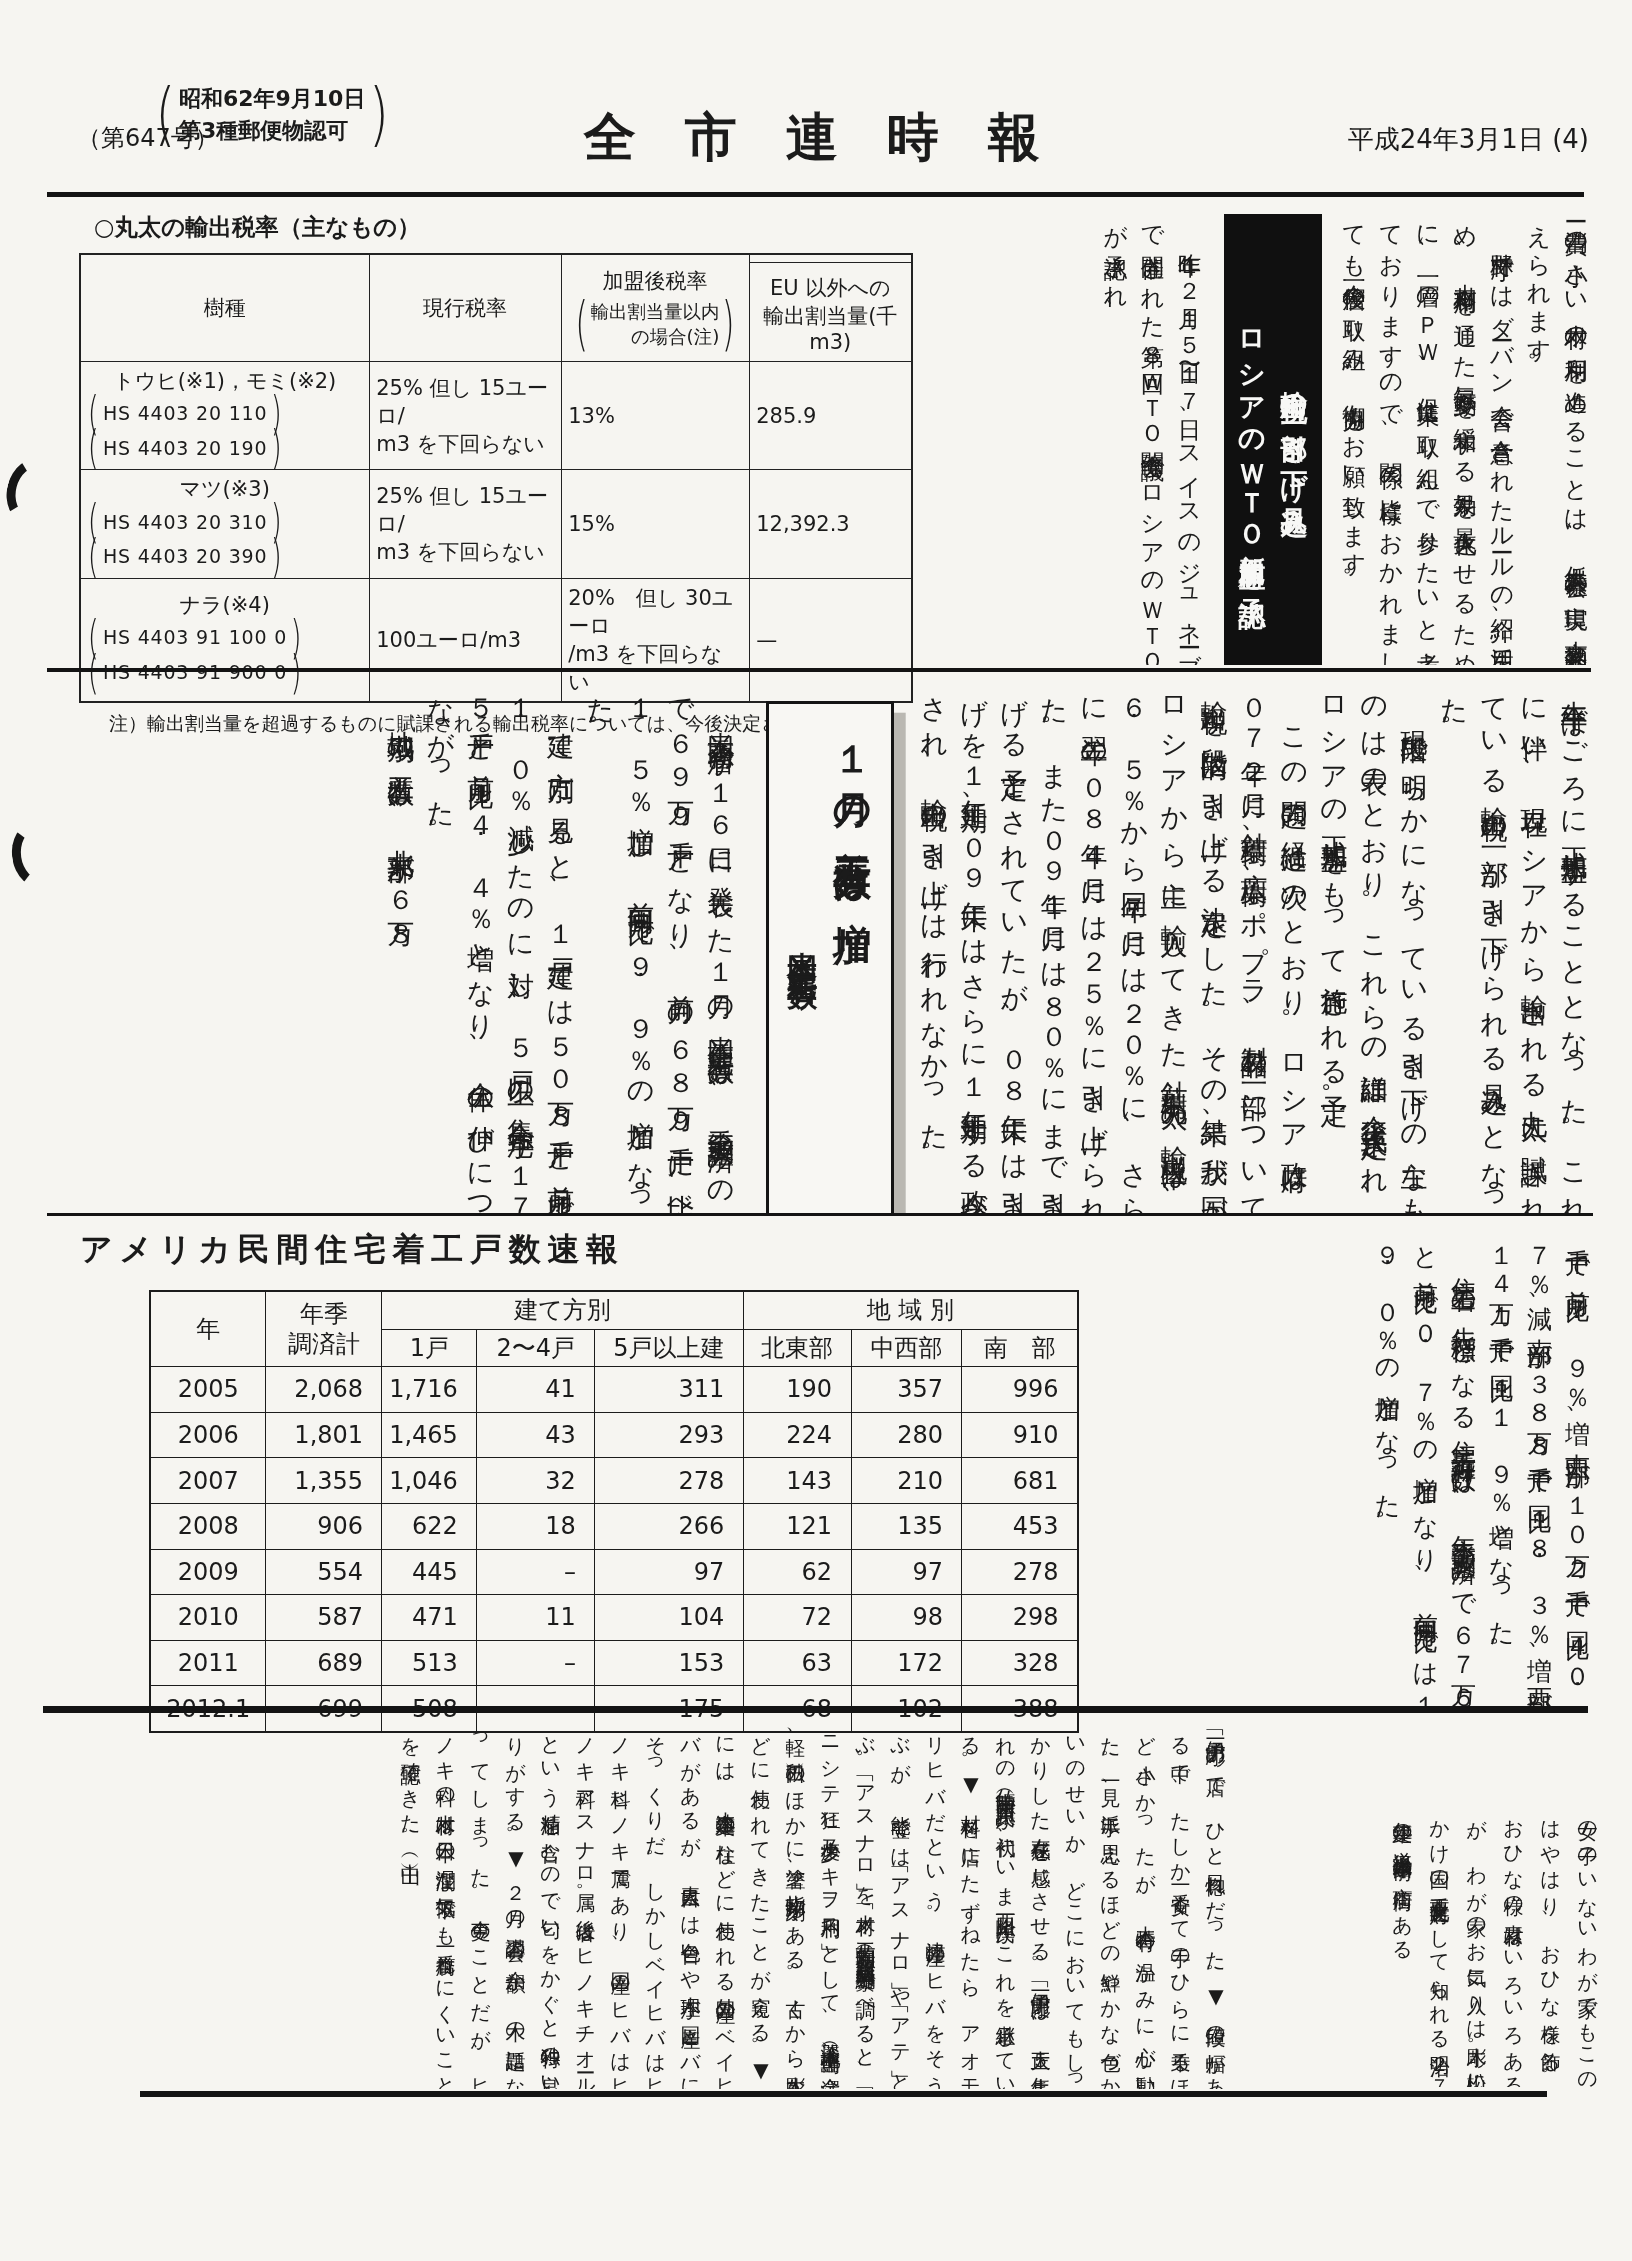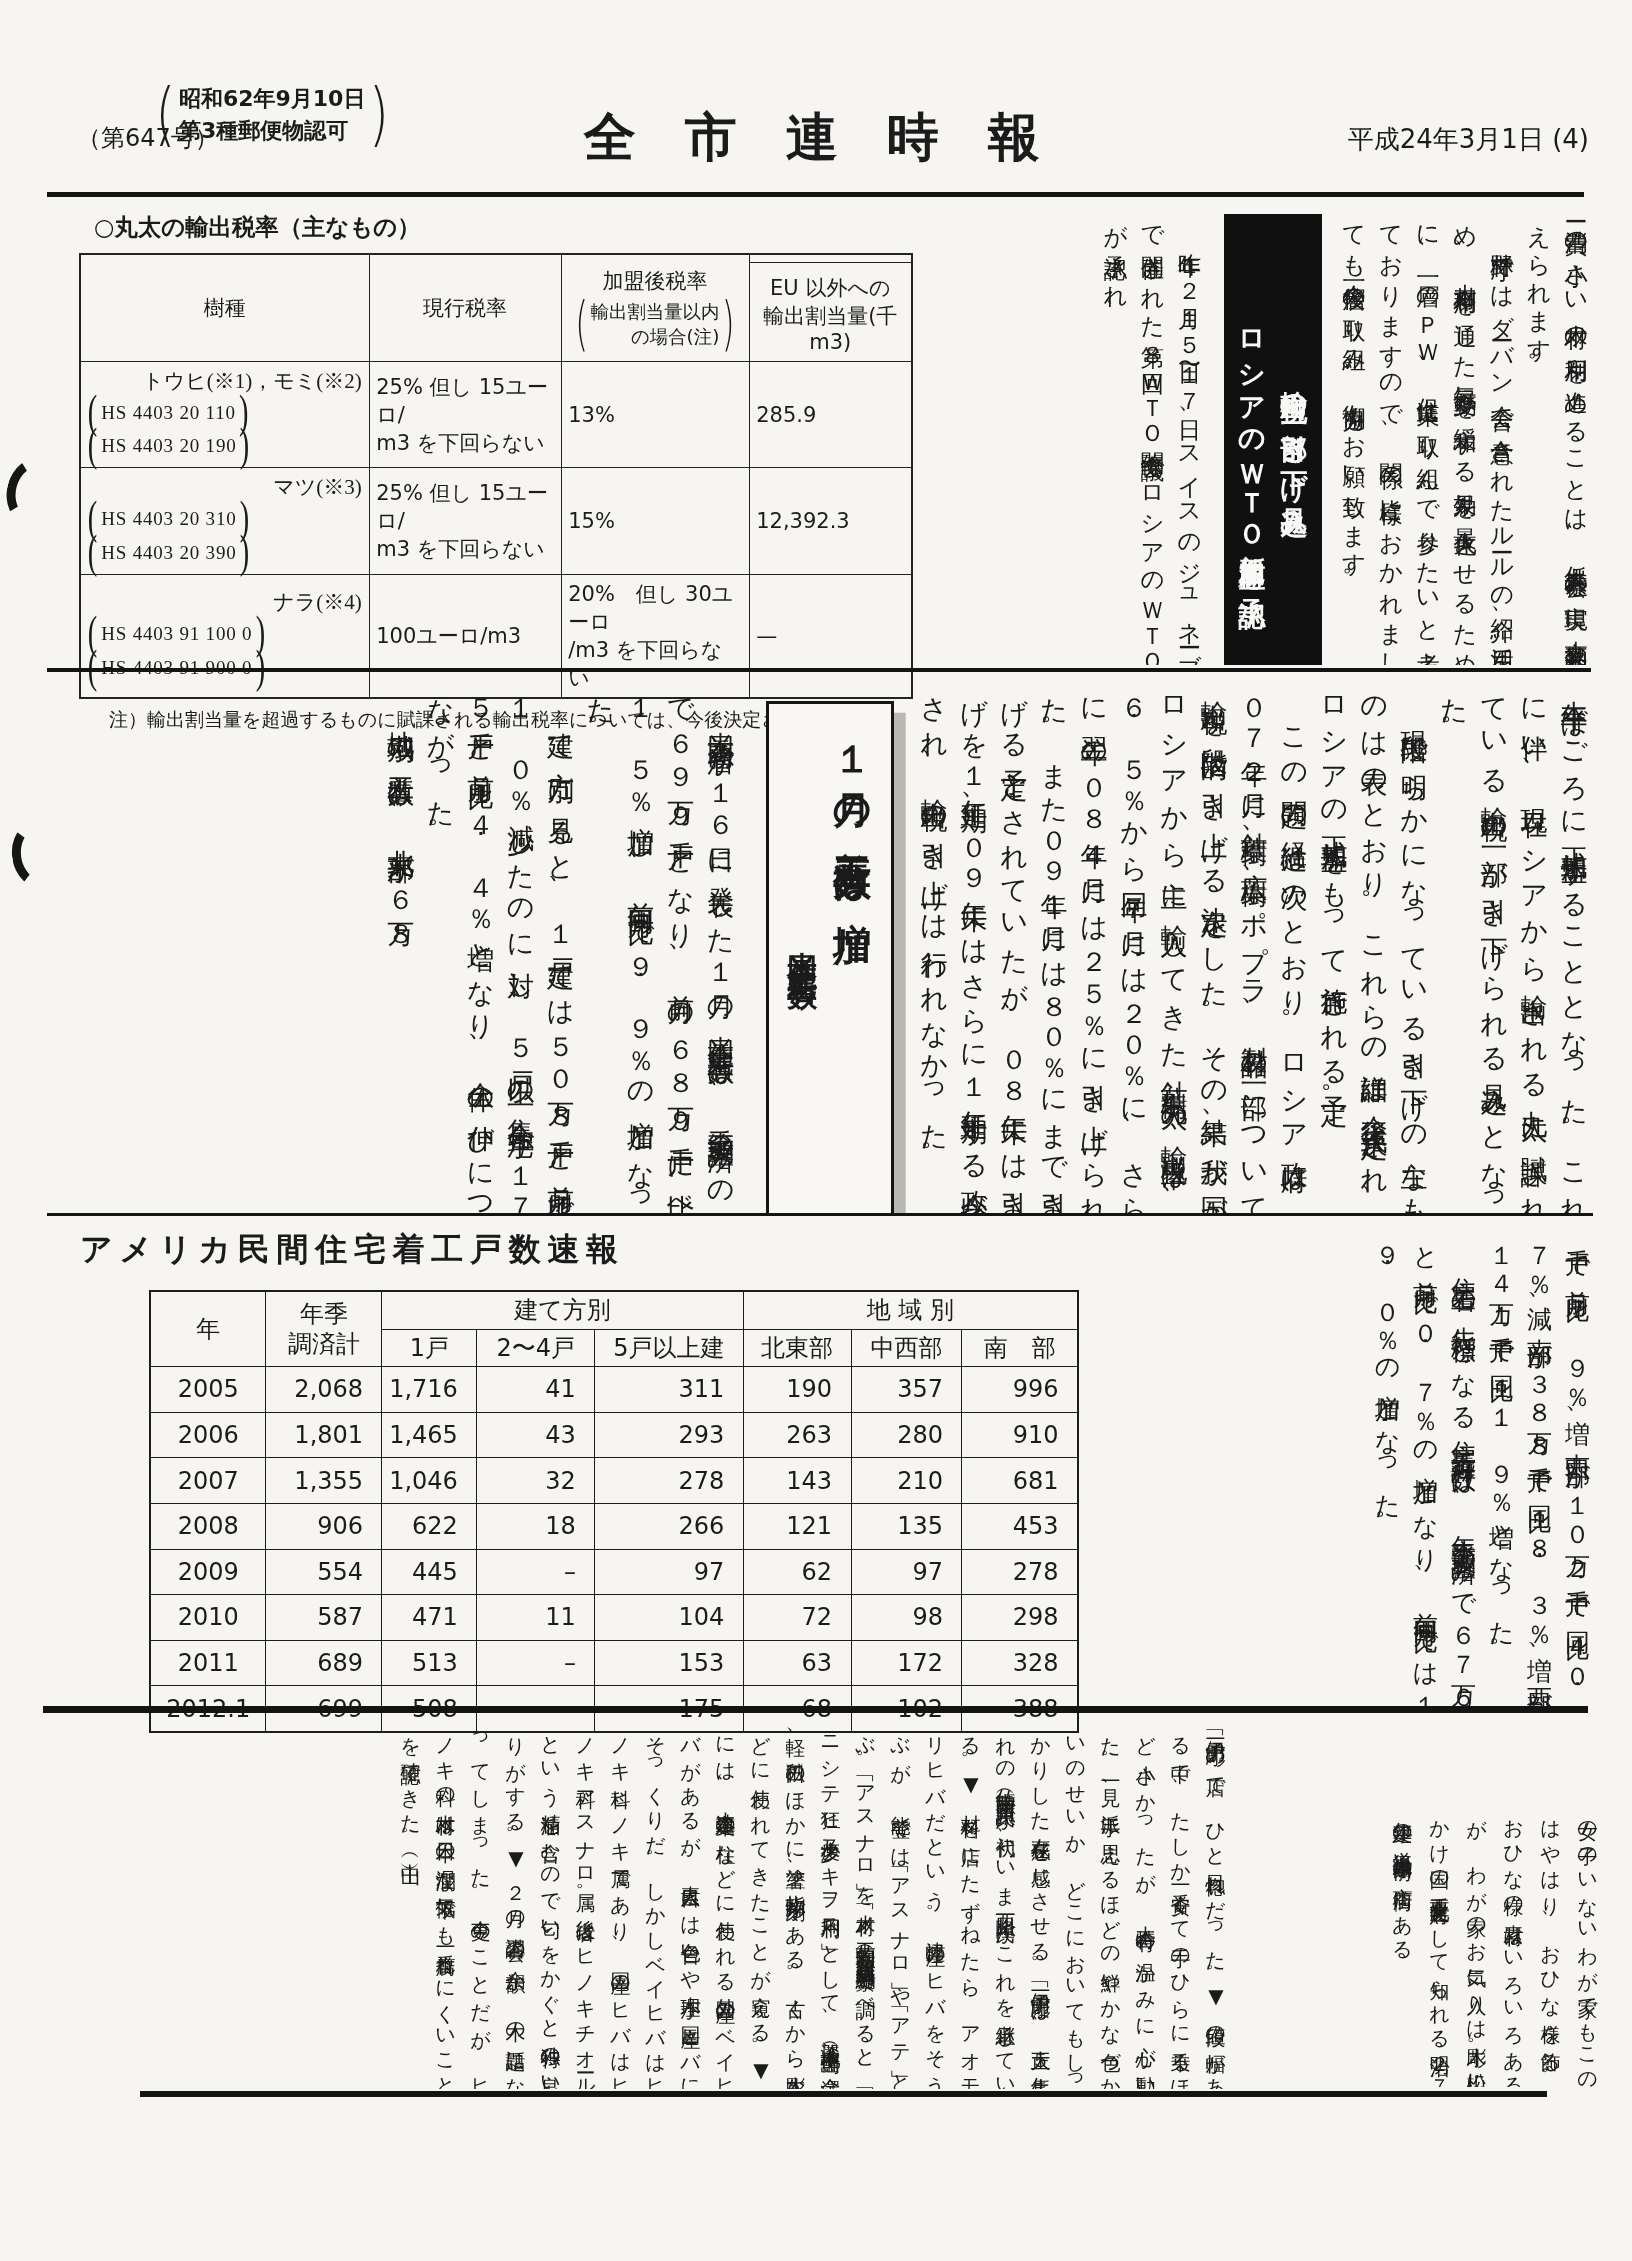--- a/index.html
+++ b/index.html
@@ -51,21 +51,21 @@
   .logtax{left:79px;top:211px;width:870px;}
   .logtax .caption{font-size:23.4px;font-weight:bold;margin:0 0 10px 15px;}
   table.ltx{border-collapse:collapse;width:832px;table-layout:fixed;font-size:21px;}
   table.ltx th,table.ltx td{border:1.7px solid #222;padding:5px 6.7px;vertical-align:middle;}
   table.ltx{border:2.5px solid #222;}
   table.ltx th{font-weight:normal;text-align:center;}
   .ltx .c-sp{width:289px;} .ltx .c-cur{width:192px;} .ltx .c-post{width:188px;} .ltx .c-eu{width:163px;}
   .hdr-post .sub{display:flex;justify-content:center;align-items:center;font-size:18.4px;margin-top:3.3px;}
   .hdr-post .sub .par{font-size:33px;transform:scaleY(1.8);font-weight:300;margin:0 2.5px;}
   .hdr-eu .inner{border-top:1.7px solid #222;margin:1.7px -6.7px 0;padding:11.7px 3.3px 1.7px;}
-  .sp-cell{text-align:right;font-family:Liberation Serif, serif;}
+  .sp-cell{text-align:center;}
   .hs{display:flex;align-items:center;font-size:19px;letter-spacing:0.8px;margin-top:1.7px;}
   .hs .par{font-size:28.4px;transform:scaleY(1.6);font-weight:300;margin-right:3.3px;}
   .hs .par.r{margin:0 0 0 3.3px;}
   .ltx .ctr{text-align:left;}
   .ltx-note{font-size:19px;margin:8.4px 0 0 30px;}
 
   
   .htab-title{left:80px;top:1228px;width:1045px;font-size:32px;font-weight:bold;letter-spacing:6.7px;}
   .htab{left:149px;top:1290px;}
   table.htx{border-collapse:collapse;table-layout:fixed;width:930px;font-size:24px;border:2.5px solid #1c1c1c;}
@@ -282,21 +282,21 @@
             <td class="num">190</td>
             <td class="num">357</td>
             <td class="num">996</td>
           </tr>
           <tr>
             <td class="yr">2006</td>
             <td class="num">1,801</td>
             <td class="num">1,465</td>
             <td class="num">43</td>
             <td class="num">293</td>
-            <td class="num">263</td>
+            <td class="num">224</td>
             <td class="num">280</td>
             <td class="num">910</td>
           </tr>
           <tr>
             <td class="yr">2007</td>
             <td class="num">1,355</td>
             <td class="num">1,046</td>
             <td class="num">32</td>
             <td class="num">278</td>
             <td class="num">143</td>

